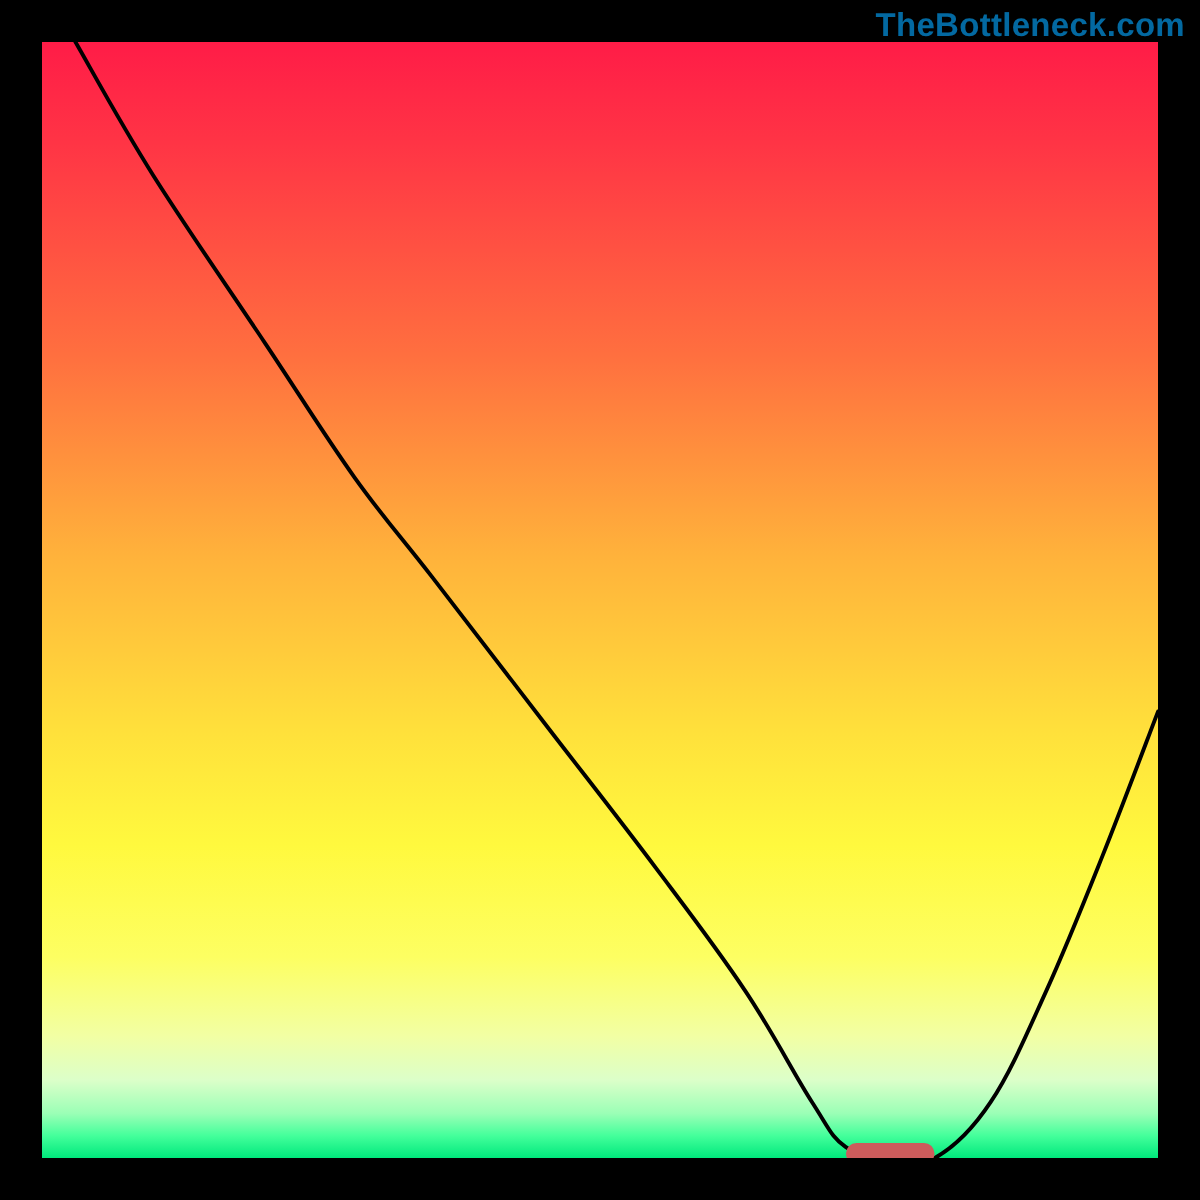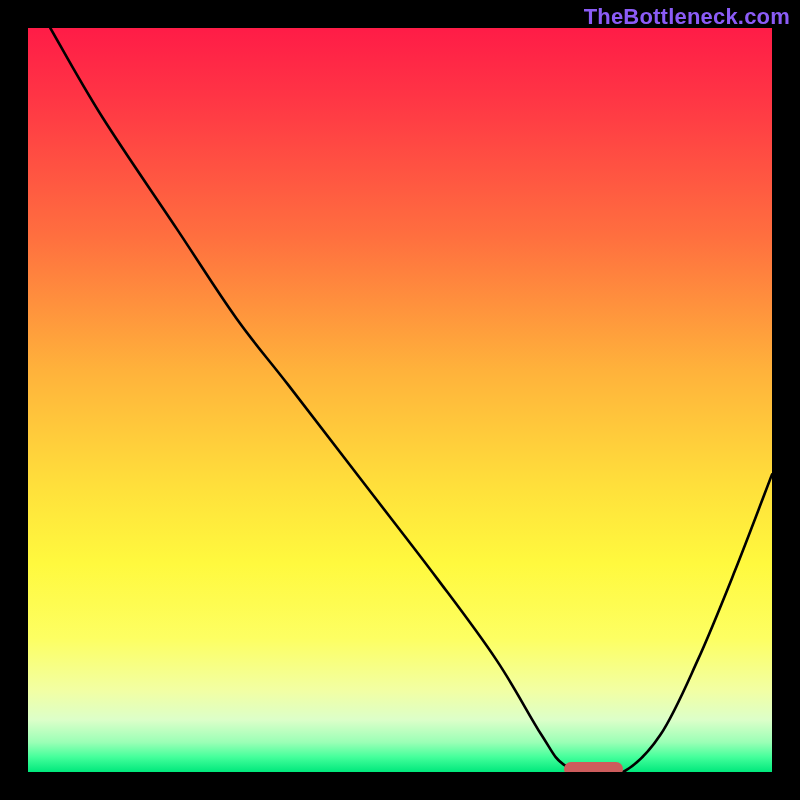--- a/index.html
+++ b/index.html
@@ -14,21 +14,21 @@
   .frame {
     position: relative;
     width: 800px;
     height: 800px;
     background: #000;
   }
   .watermark {
     position: absolute;
     top: 4px;
     right: 10px;
-    color: #8b5cf6;
+    color: #0369a1;
     font-size: 22px;
     font-weight: bold;
     letter-spacing: 0.2px;
     z-index: 10;
   }
   .plot-area {
     position: absolute;
     left: 28px;
     top: 28px;
     width: 744px;

